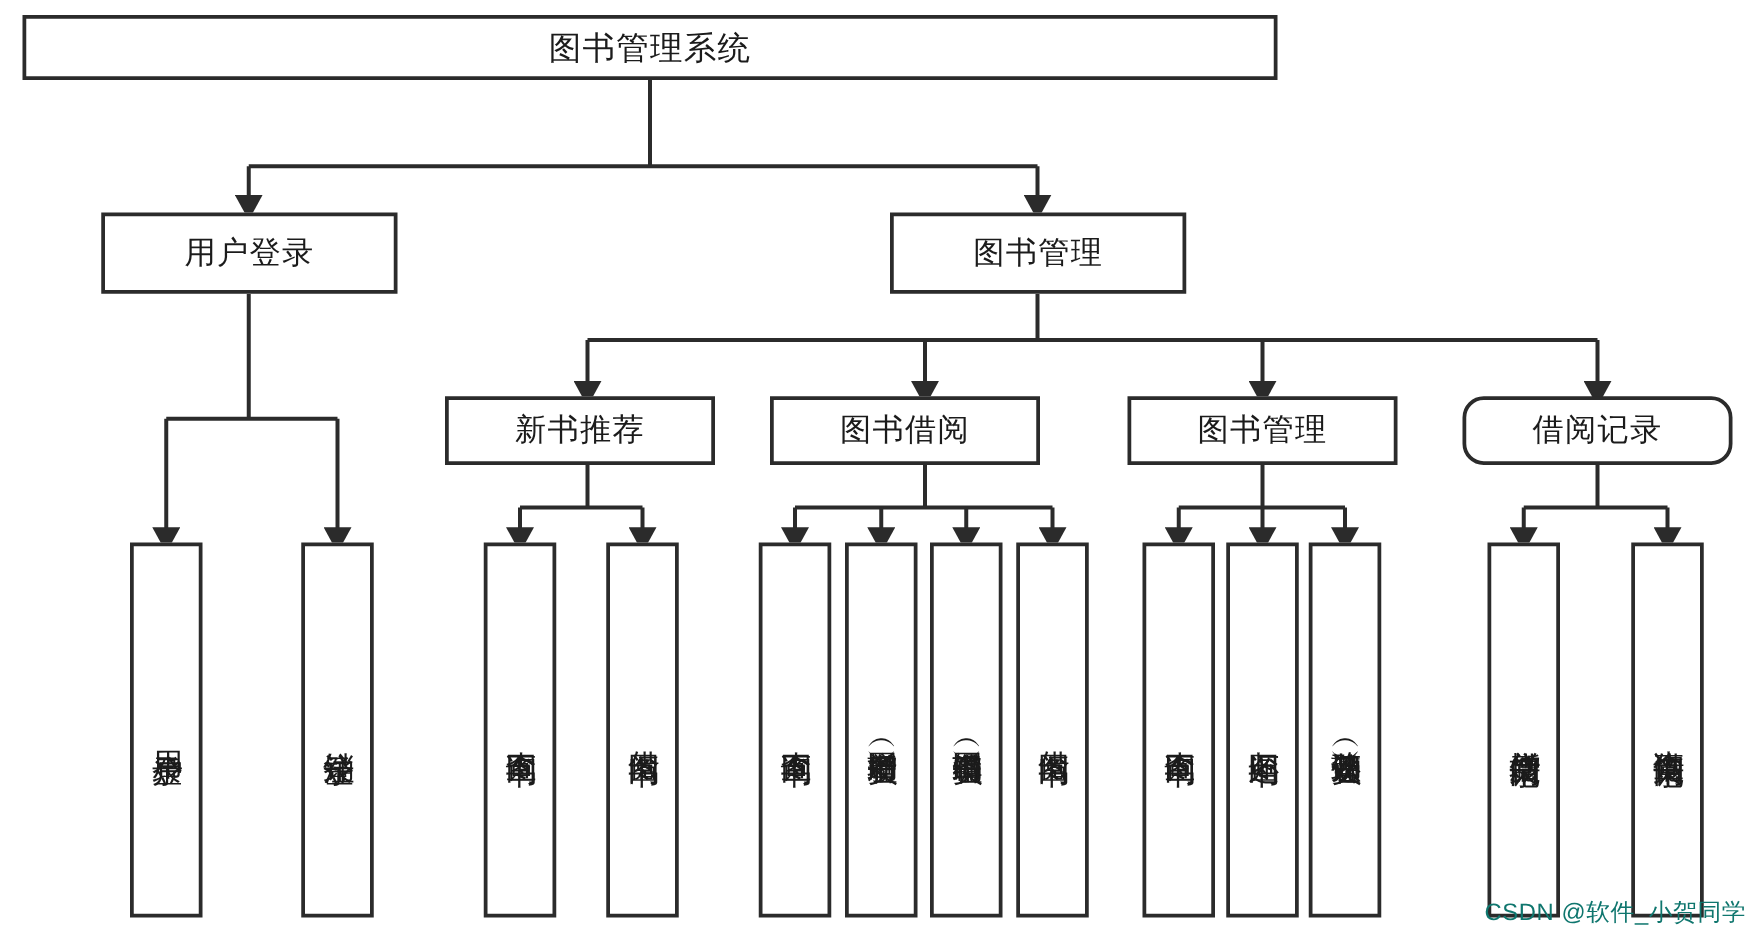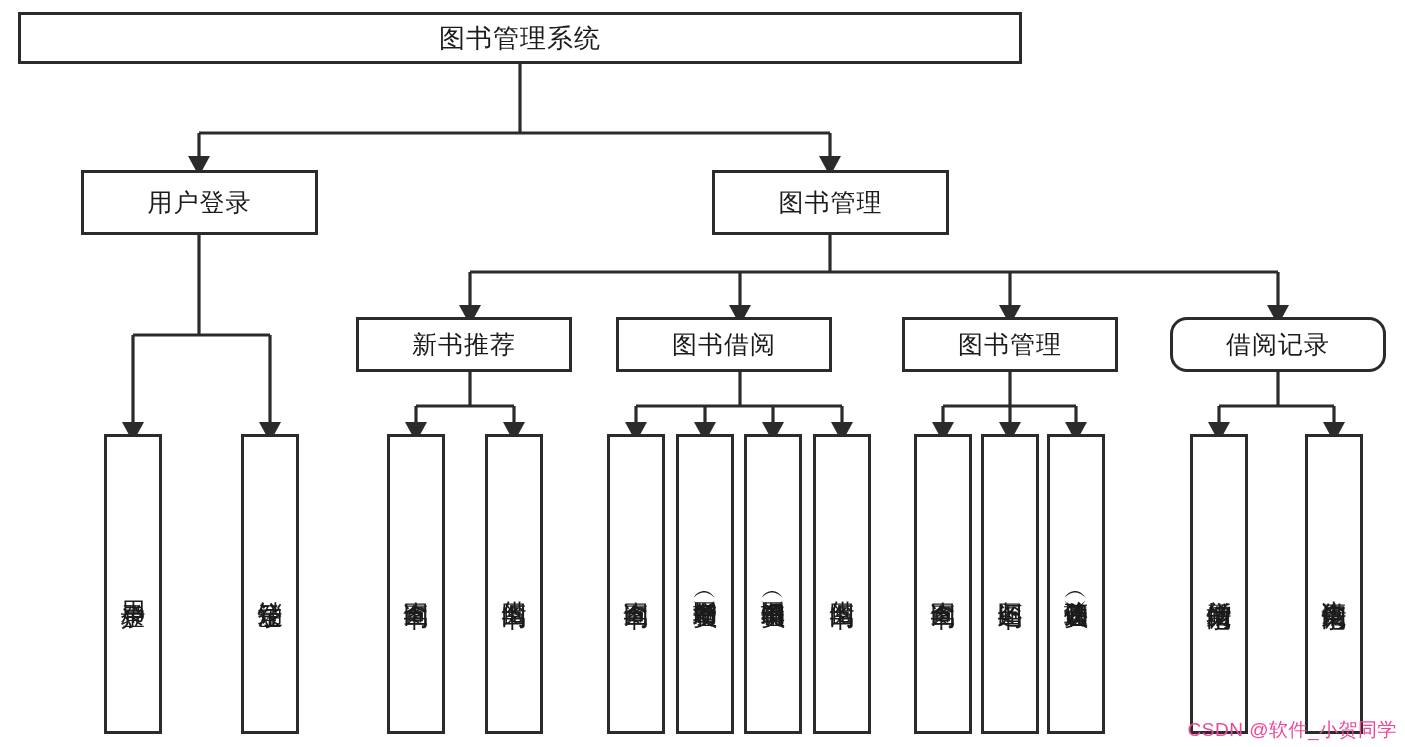--- a/index.html
+++ b/index.html
@@ -59,21 +59,21 @@
   }
   .node.v.tight {
     font-size: 24px;
     letter-spacing: 0.5px;
   }
   .watermark {
     position: absolute;
     right: 8px;
     bottom: 4px;
     font-size: 19px;
-    color: #ec4899;
+    color: #0f766e;
     white-space: nowrap;
     letter-spacing: 0.5px;
   }
 </style>
 </head>
 <body>
 
 <div id="canvas">
 
   <svg id="edges" viewBox="0 0 1405 747">

